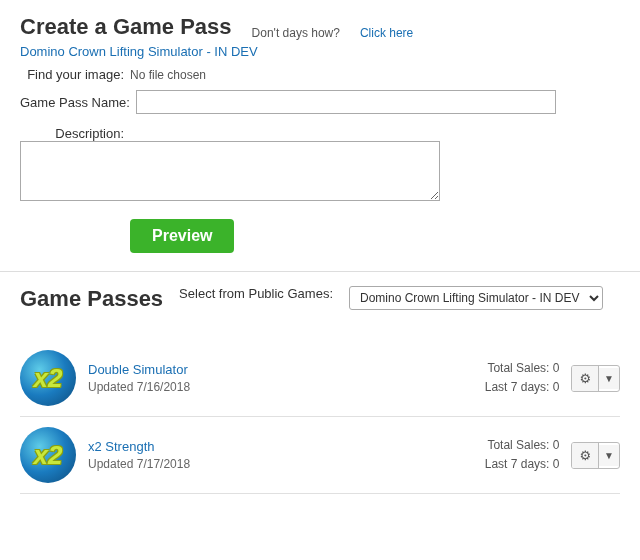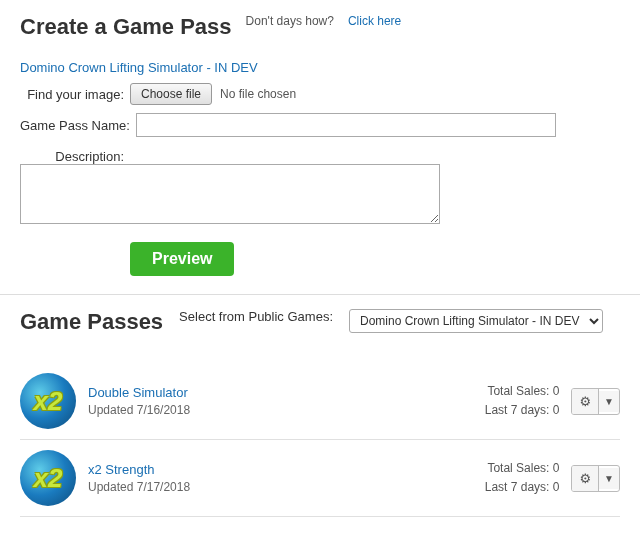--- a/index.html
+++ b/index.html
@@ -13,23 +13,23 @@
     }
 
     
     .create-section {
       padding: 14px 20px 18px 20px;
       border-bottom: 1px solid #ddd;
     }
 
     .create-header {
       display: flex;
-      align-items: flex-start;
-      gap: 14px;
-      margin-bottom: 20px;
+      align-items: flex-end;
+      gap: 20px;
+      margin-bottom: 4px;
     }
 
     .create-title {
       font-size: 22px;
       font-weight: bold;
       color: #333;
     }
 
     .dont-know {
       font-size: 12px;
@@ -254,21 +254,20 @@
     <a class="click-here-link" href="#">Click here</a>
   </div>
 
   <div class="form-row">
     <a class="target-game-link" href="#">Domino Crown Lifting Simulator - IN DEV</a>
   </div>
 
   <div class="form-row">
     <span class="form-label">Find your image:</span>
     <div class="file-input-wrapper">
-      <button class="choose-file-btn">Choose file</button>
       <span class="no-file-text">No file chosen</span>
     </div>
   </div>
 
   <div class="form-row">
     <span class="form-label">Game Pass Name:</span>
     <input class="text-input" type="text" value="" style="">
   </div>
 
   <div class="form-row description-row">

